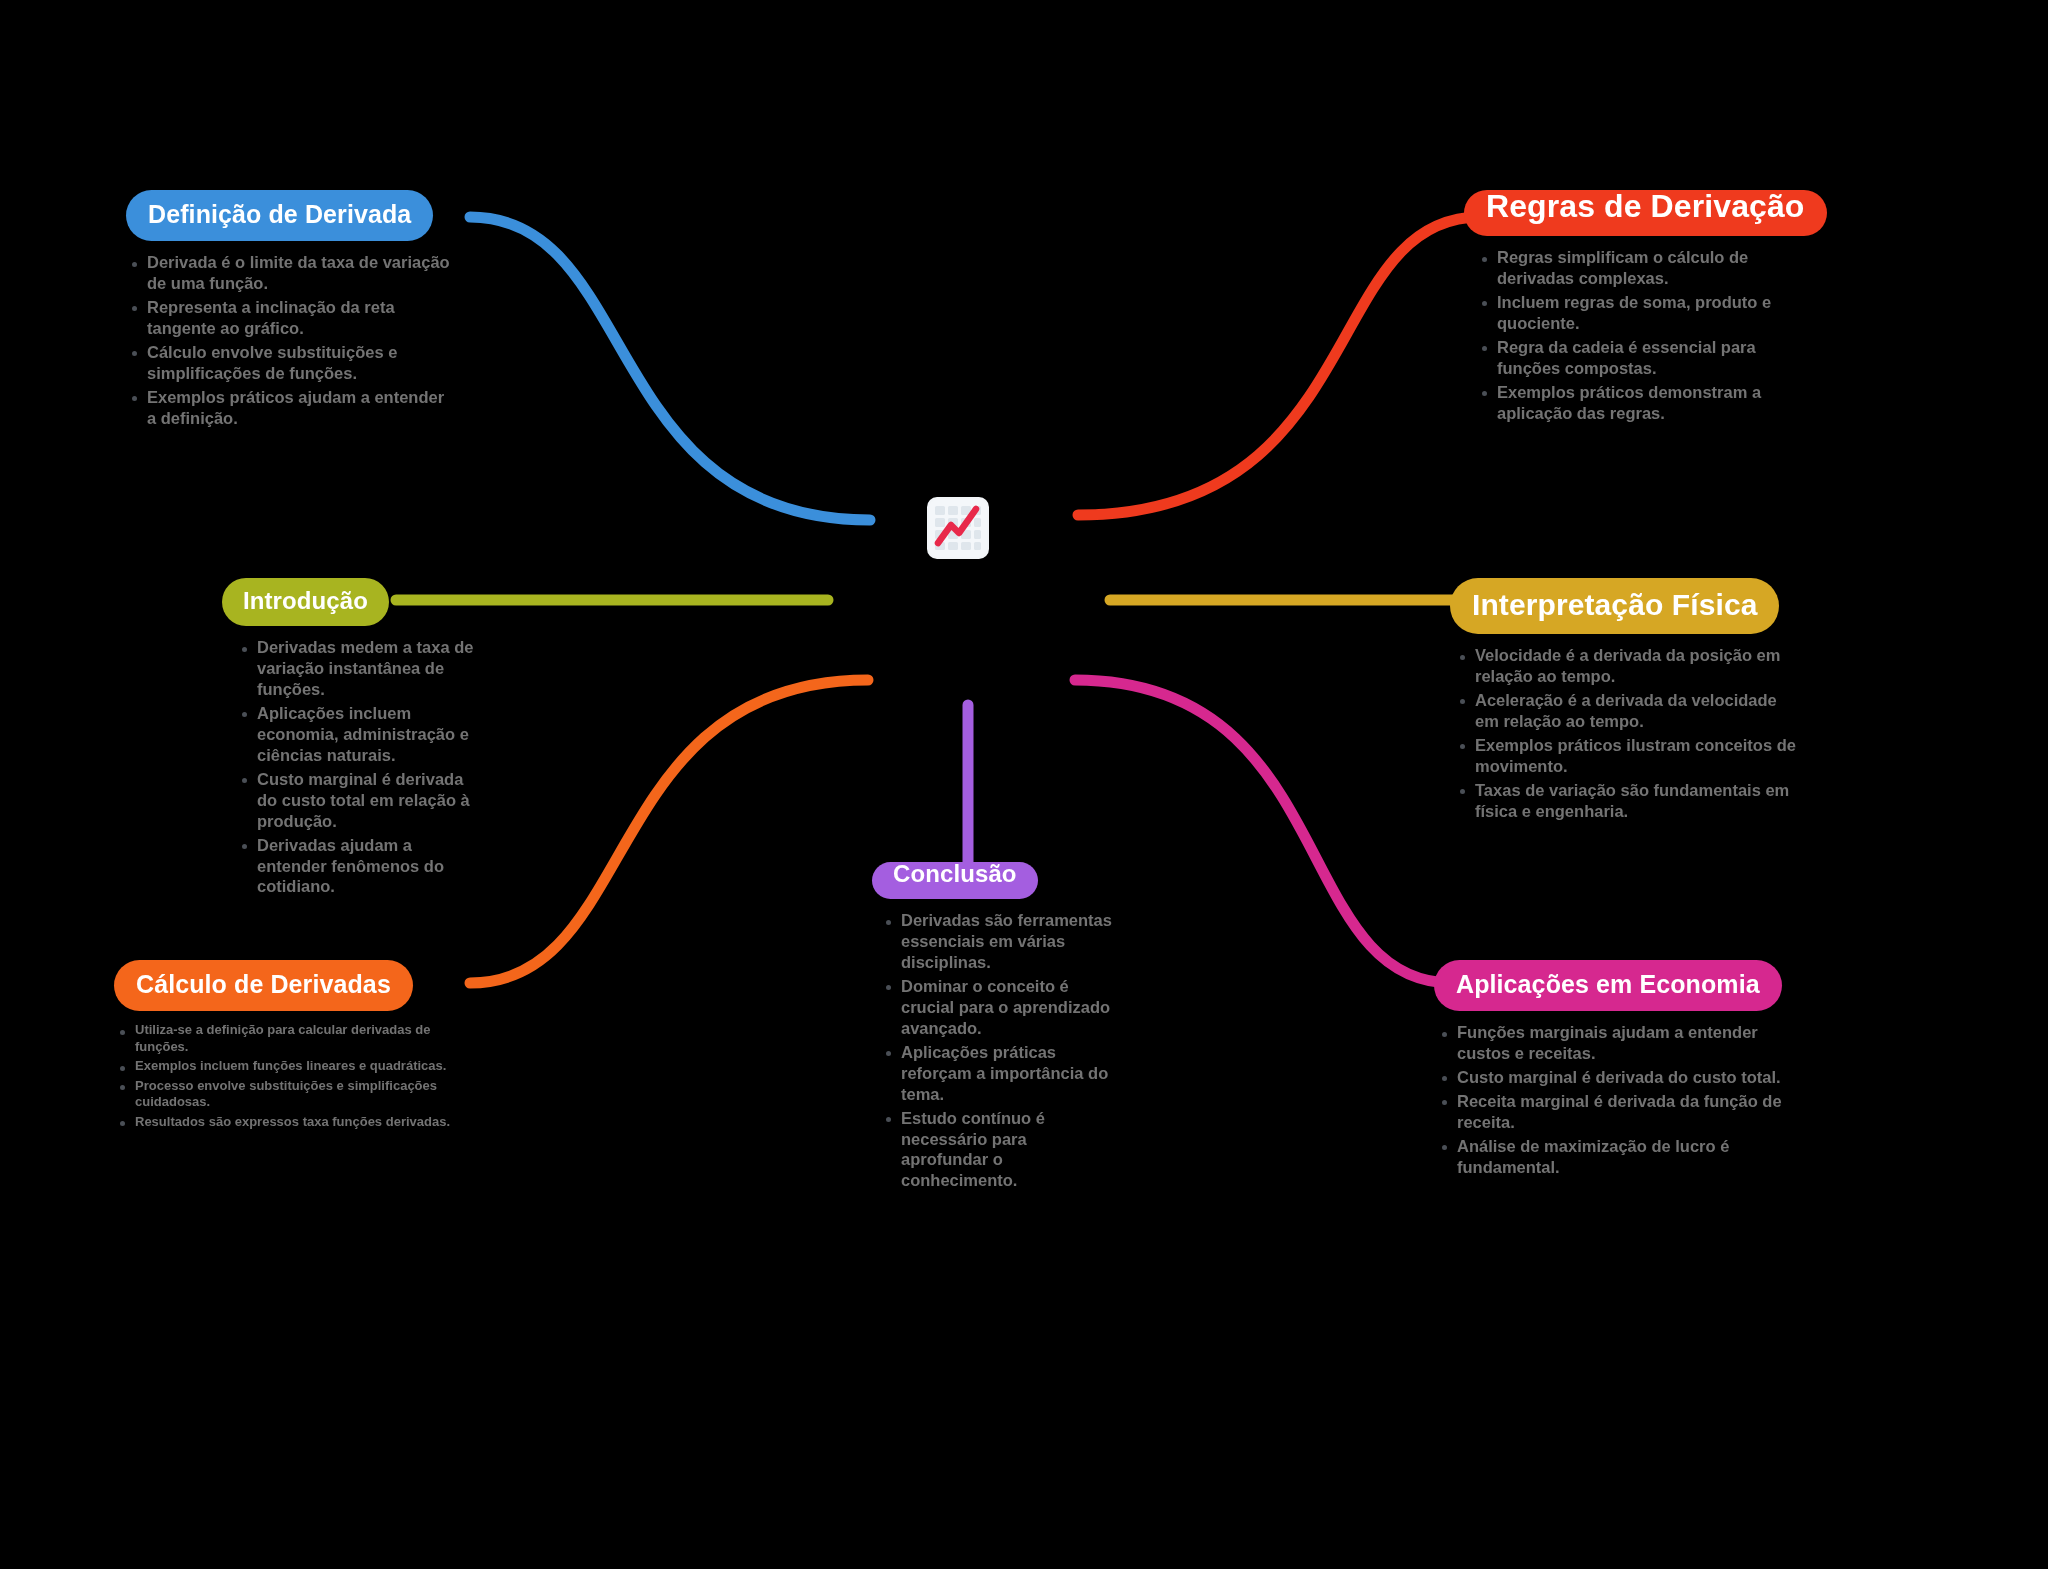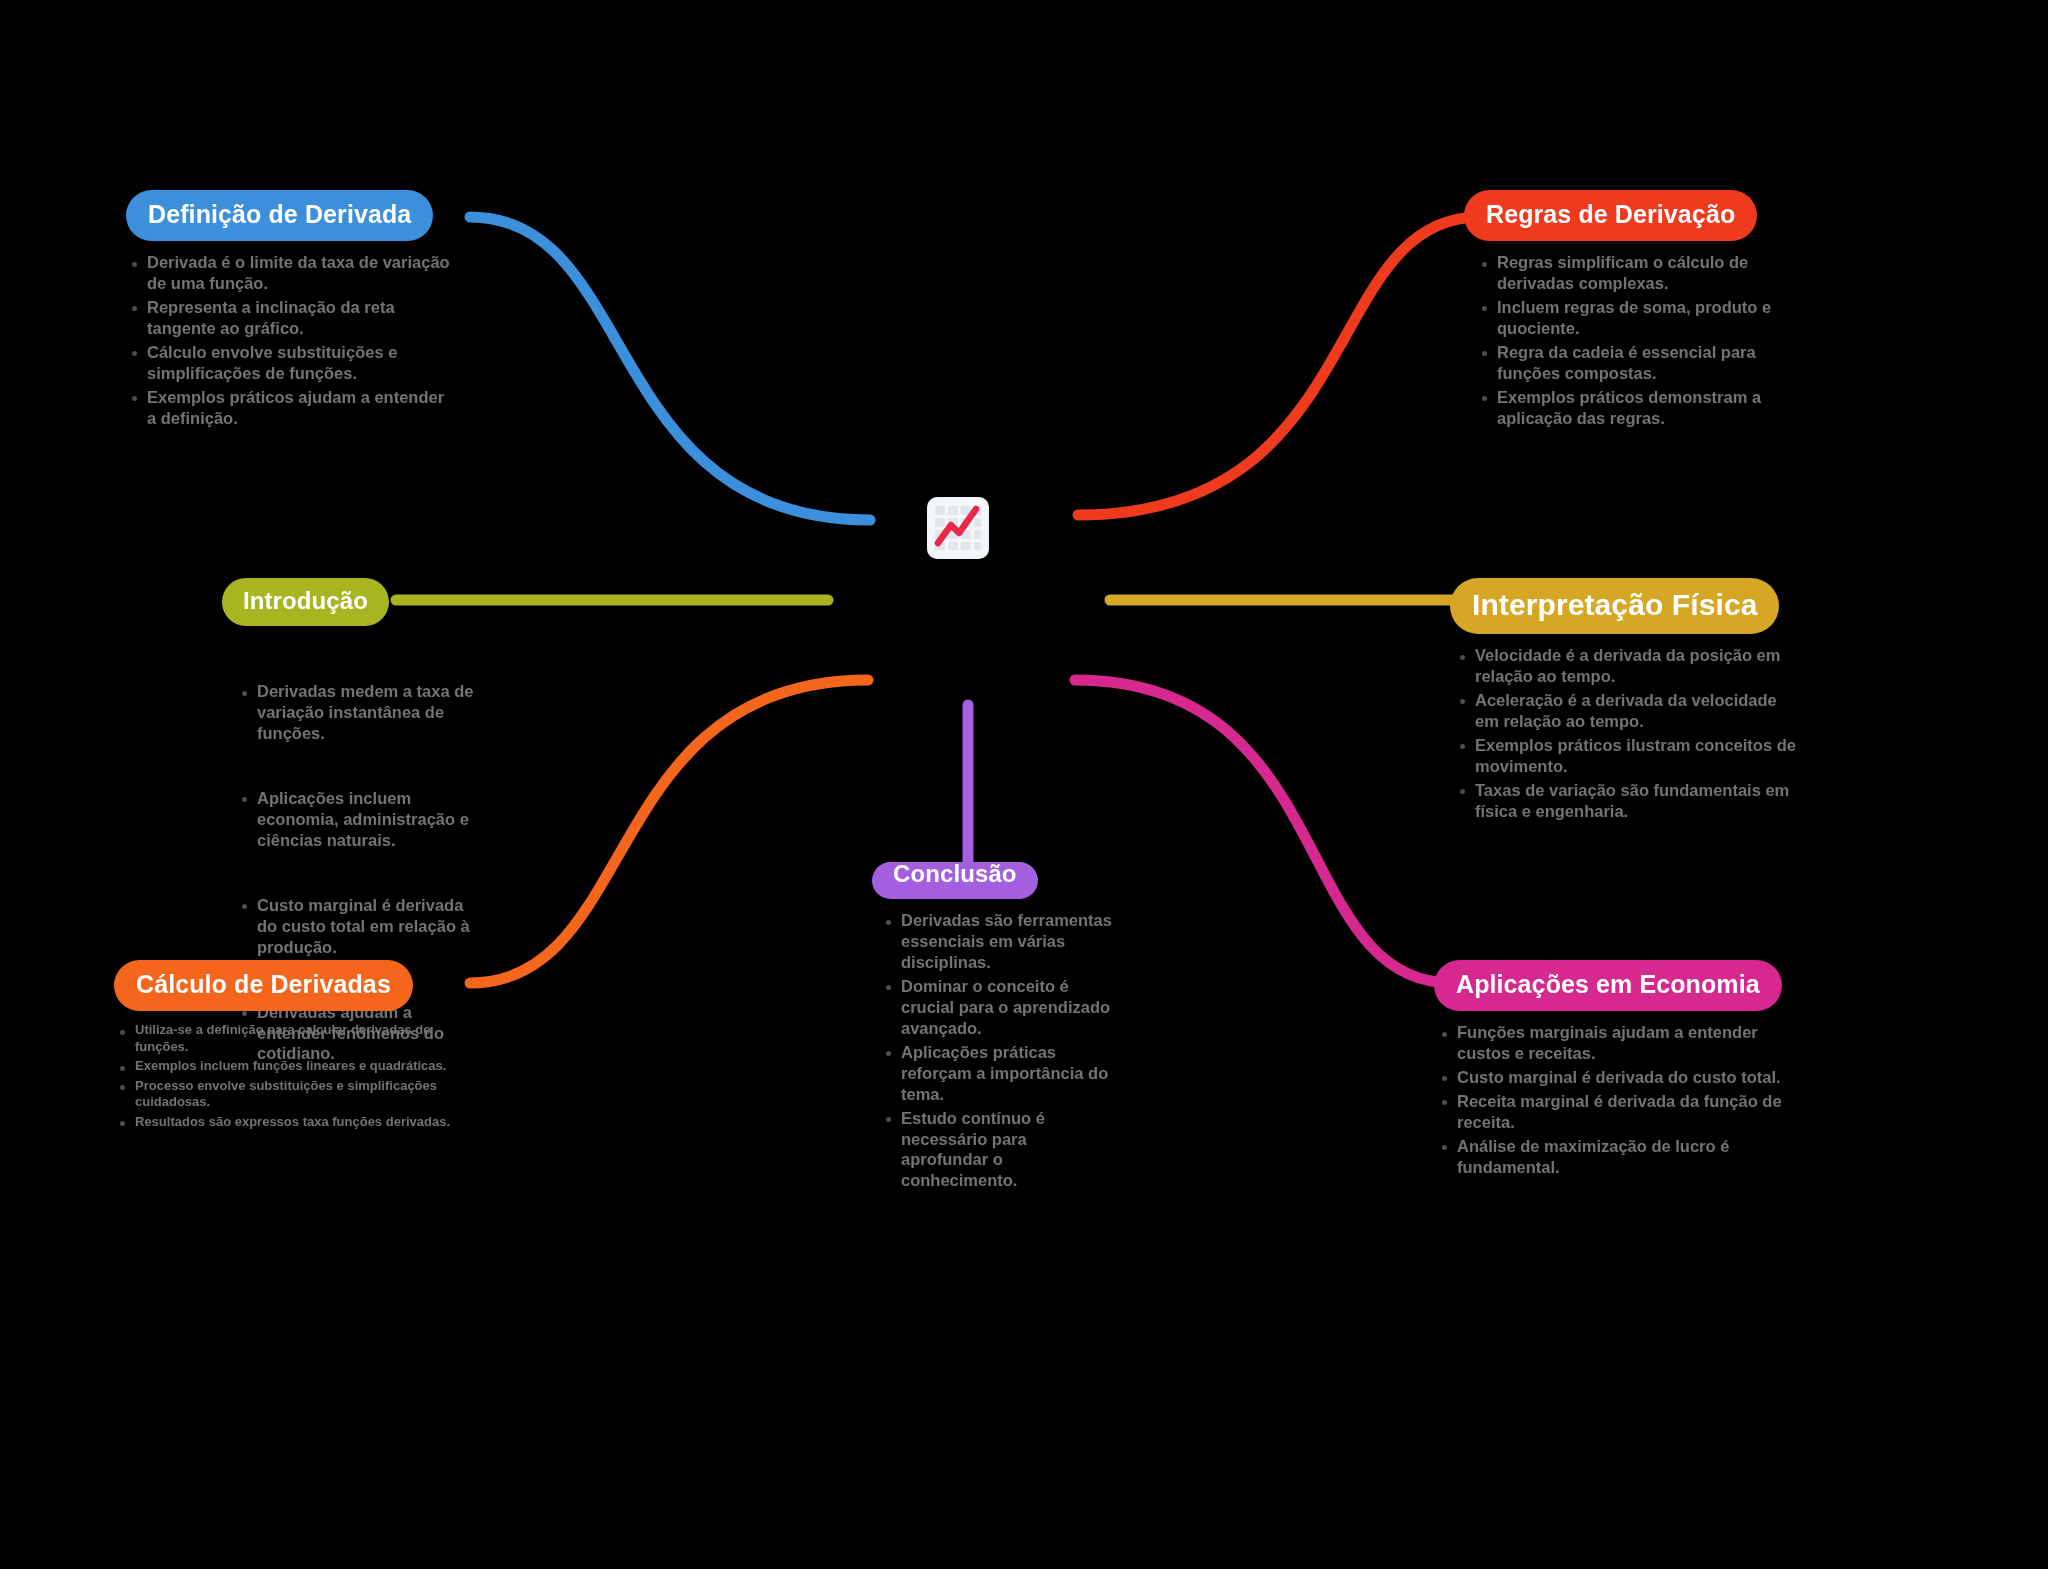--- a/index.html
+++ b/index.html
@@ -83,30 +83,30 @@
   
   #node-definicao   { left: 126px;  top: 190px;  width: 330px; }
   #node-regras      { left: 1464px; top: 190px;  width: 350px; }
   #node-introducao  { left: 222px;  top: 578px;  width: 258px; }
   #node-interpretacao { left: 1450px; top: 578px; width: 352px; }
   #node-calculo     { left: 114px;  top: 960px;  width: 352px; }
   #node-conclusao   { left: 872px;  top: 862px;  width: 240px; }
   #node-economia    { left: 1434px; top: 960px;  width: 374px; }
 
   #node-definicao   .pill { font-size: 25px; padding: 12px 22px 14px; }
-  #node-regras      .pill { font-size: 25px; padding: 12px 22px 14px; }
+  #node-regras      .pill { font-size: 32px; padding: 0 22px 14px; }
   #node-introducao  .pill { font-size: 24px; padding: 11px 21px 13px; }
   #node-interpretacao .pill { font-size: 30px; padding: 12px 22px 14px; }
   #node-calculo     .pill { font-size: 25px; padding: 12px 22px 14px; }
   #node-conclusao   .pill { font-size: 24px; padding: 0 21px 13px; }
   #node-economia    .pill { font-size: 25px; padding: 12px 22px 14px; }
 
   #node-definicao   .bullets li { font-size: 16.5px; }
   #node-regras      .bullets li { font-size: 16.5px; }
-  #node-introducao  .bullets li { font-size: 16.5px; margin-top: 44px; }
+  #node-introducao  .bullets li { font-size: 16.5px; }
   #node-interpretacao .bullets li { font-size: 16.5px; }
   #node-calculo     .bullets li { font-size: 13px; }
   #node-conclusao   .bullets li { font-size: 16.5px; }
   #node-economia    .bullets li { font-size: 16.5px; }
 
   #node-definicao   .bullets { margin-left: 2px; }
   #node-regras      .bullets { margin-left: 14px; }
   #node-introducao  .bullets { margin-left: 16px; }
   #node-interpretacao .bullets { margin-left: 6px; }
   #node-calculo     .bullets { margin-left: 2px; }

